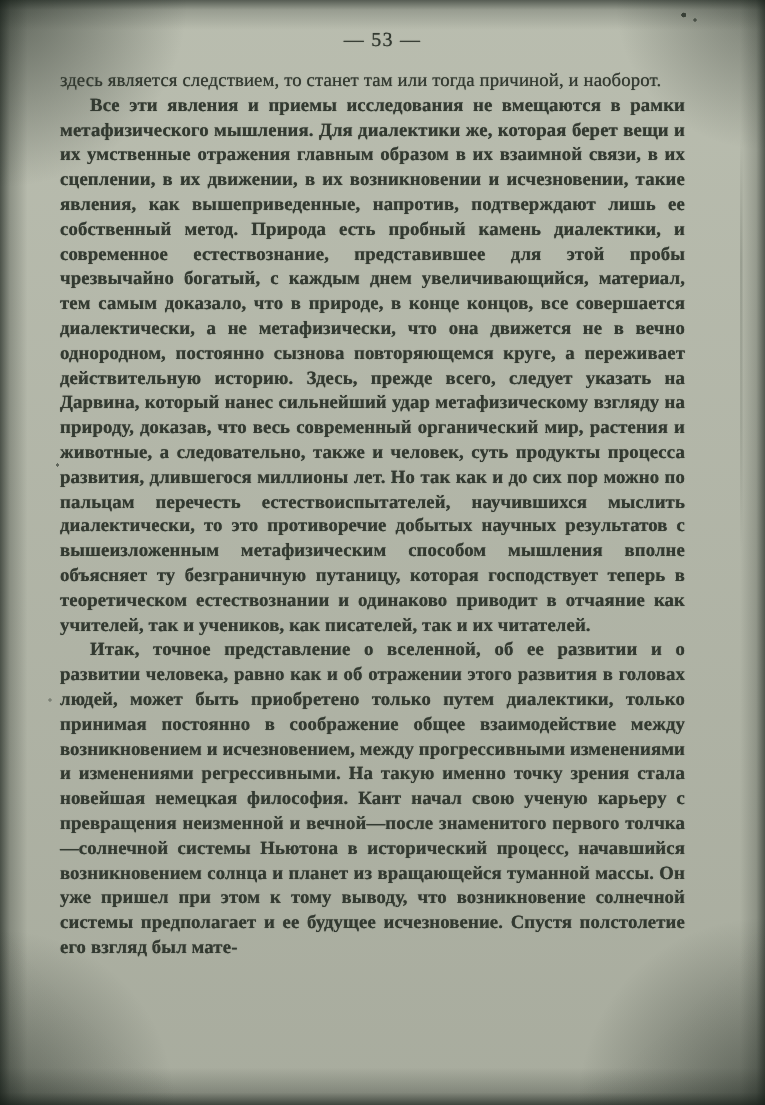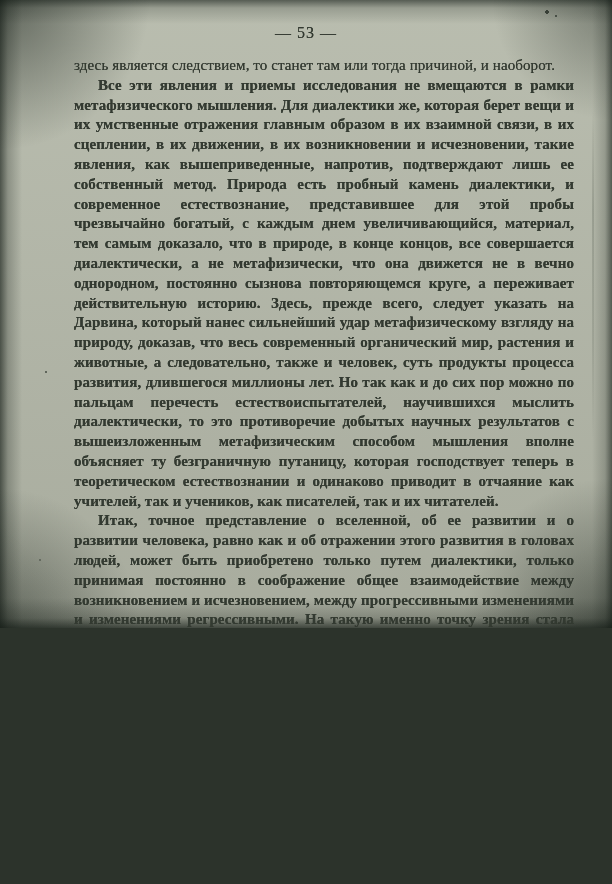--- a/index.html
+++ b/index.html
@@ -3,21 +3,21 @@
 <meta charset="utf-8">
 <style>
   html, body {
     margin: 0;
     padding: 0;
     background: #2c332b;
   }
   .scan {
     position: relative;
     width: 612px;
-    height: 628px;
+    height: 884px;
     overflow: hidden;
     font-family: "Liberation Serif", "DejaVu Serif", serif;
     background:
       
       radial-gradient(circle 3px at 547px 12px, rgba(30,38,30,0.75) 0 60%, transparent 70%),
       radial-gradient(circle 2px at 556px 16px, rgba(30,38,30,0.6) 0 60%, transparent 70%),
       radial-gradient(circle 2px at 46px 372px, rgba(30,38,30,0.55) 0 60%, transparent 70%),
       radial-gradient(circle 2px at 40px 560px, rgba(30,38,30,0.35) 0 60%, transparent 70%),
       
       radial-gradient(circle at 0% 0%, rgba(18,26,20,0.55), rgba(18,26,20,0) 150px),
@@ -51,21 +51,21 @@
     width: 100%;
     text-align: center;
     font-size: 16px;
     letter-spacing: 1px;
     color: #333a31;
     text-shadow: 0 0 0.6px rgba(40,46,38,0.85);
   }
   .text-block {
     position: absolute;
     top: 56px;
-    left: 74px;
+    left: 48px;
     width: 500px;
     color: #333a31;
     font-size: 15px;
     line-height: 19.8px;
     text-align: justify;
     letter-spacing: 0.1px;
     text-shadow: 0 0 0.6px rgba(40,46,38,0.85);
   }
   .text-block p {
     margin: 0;

